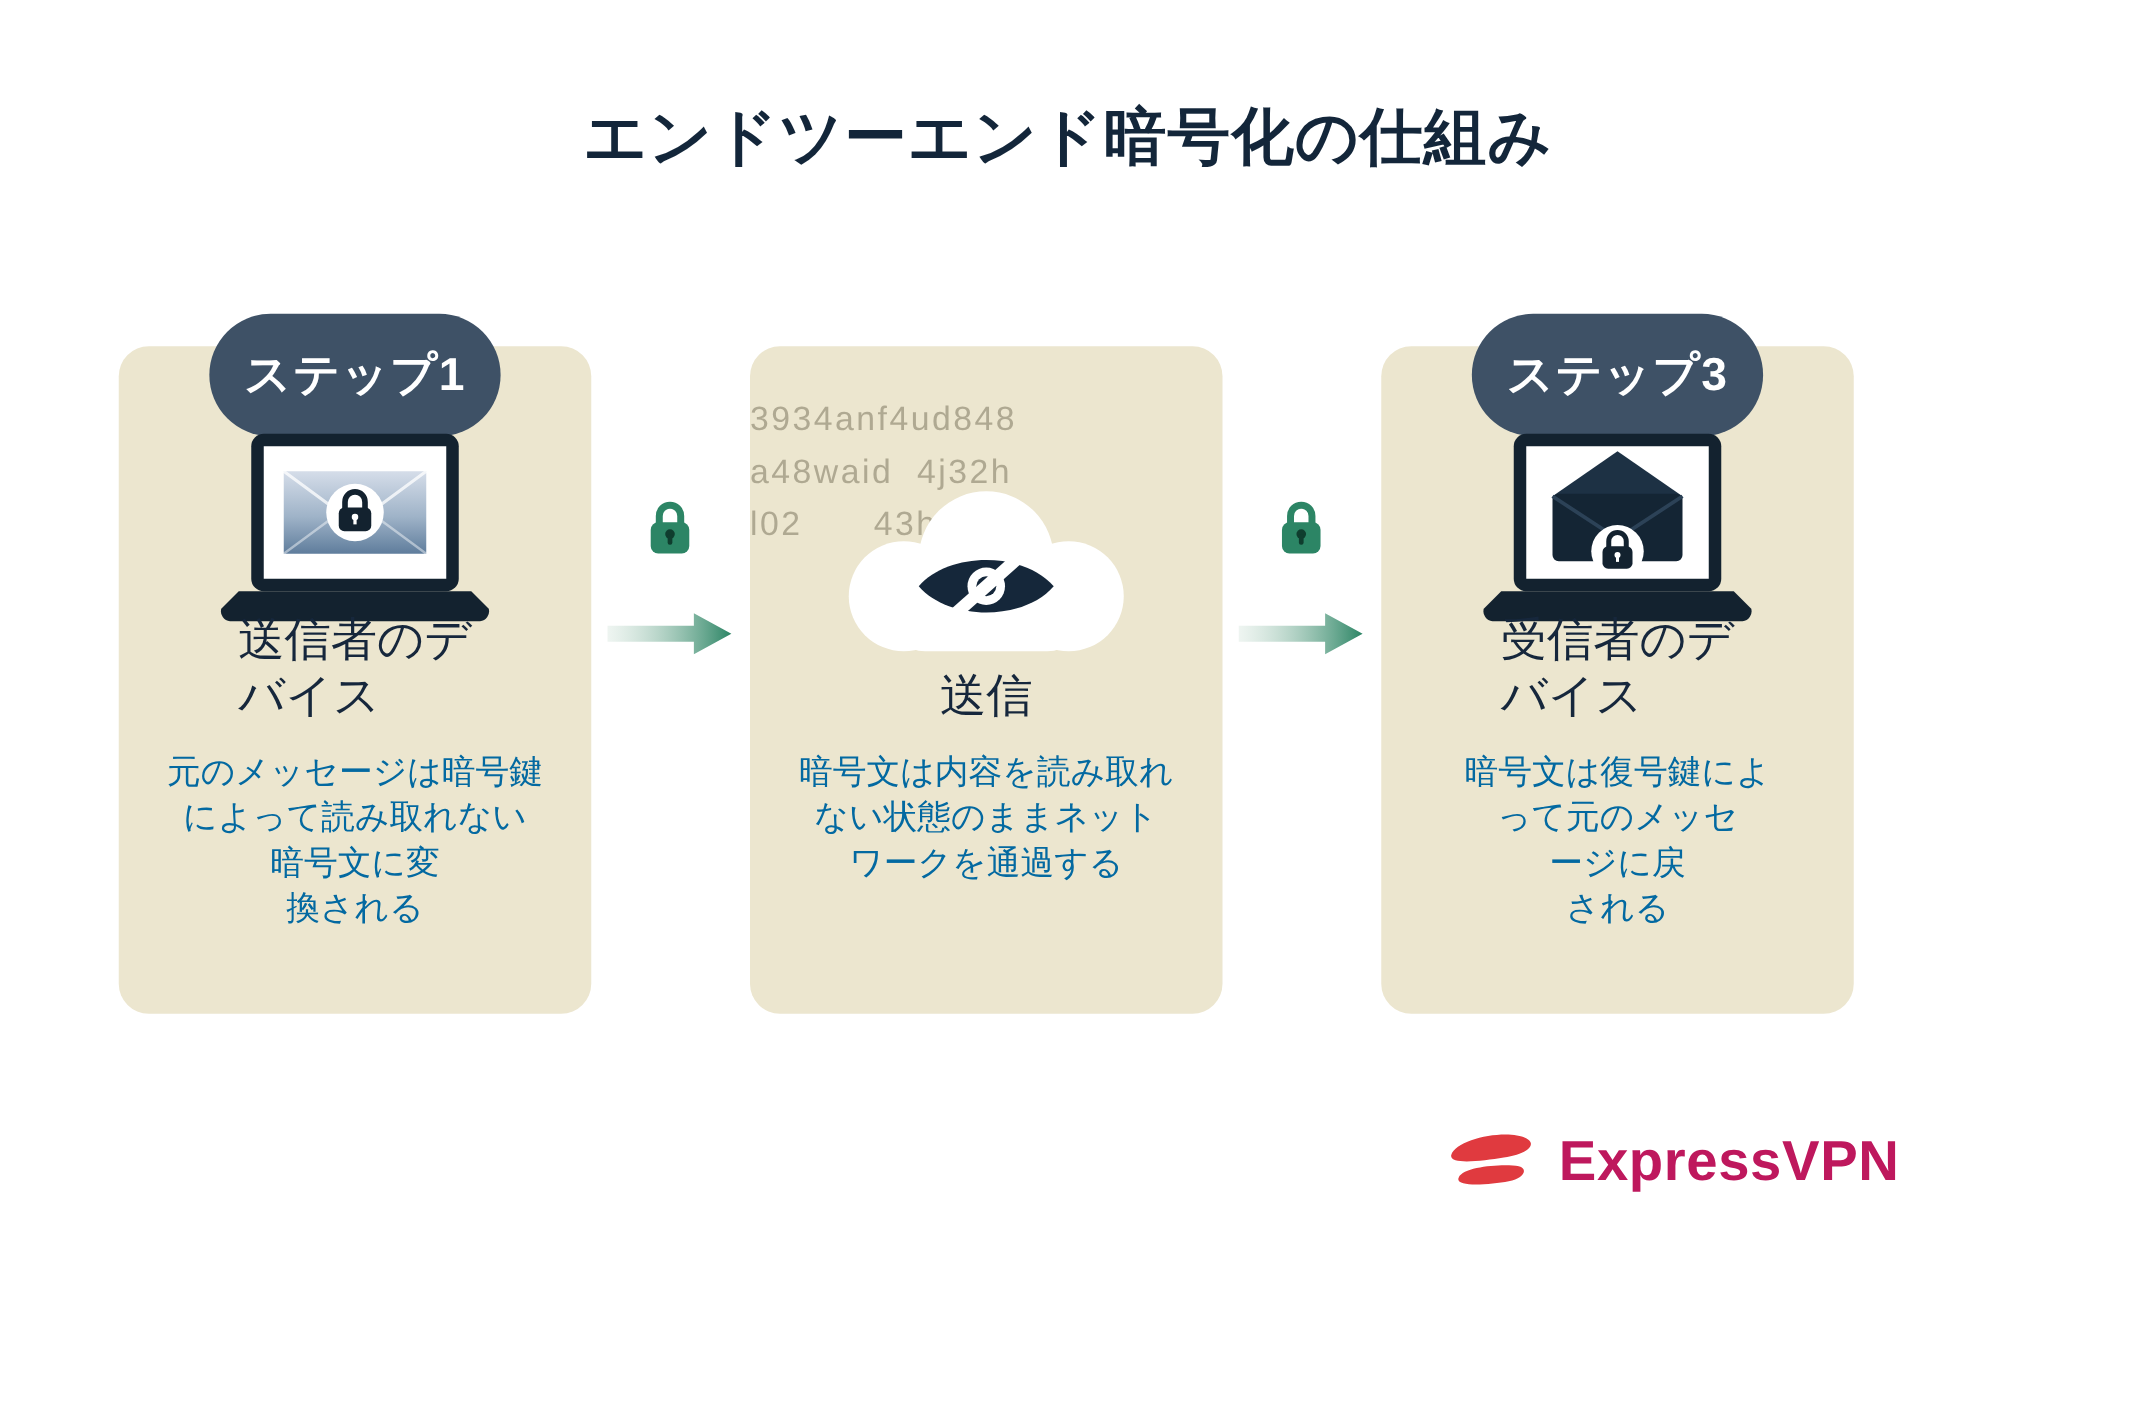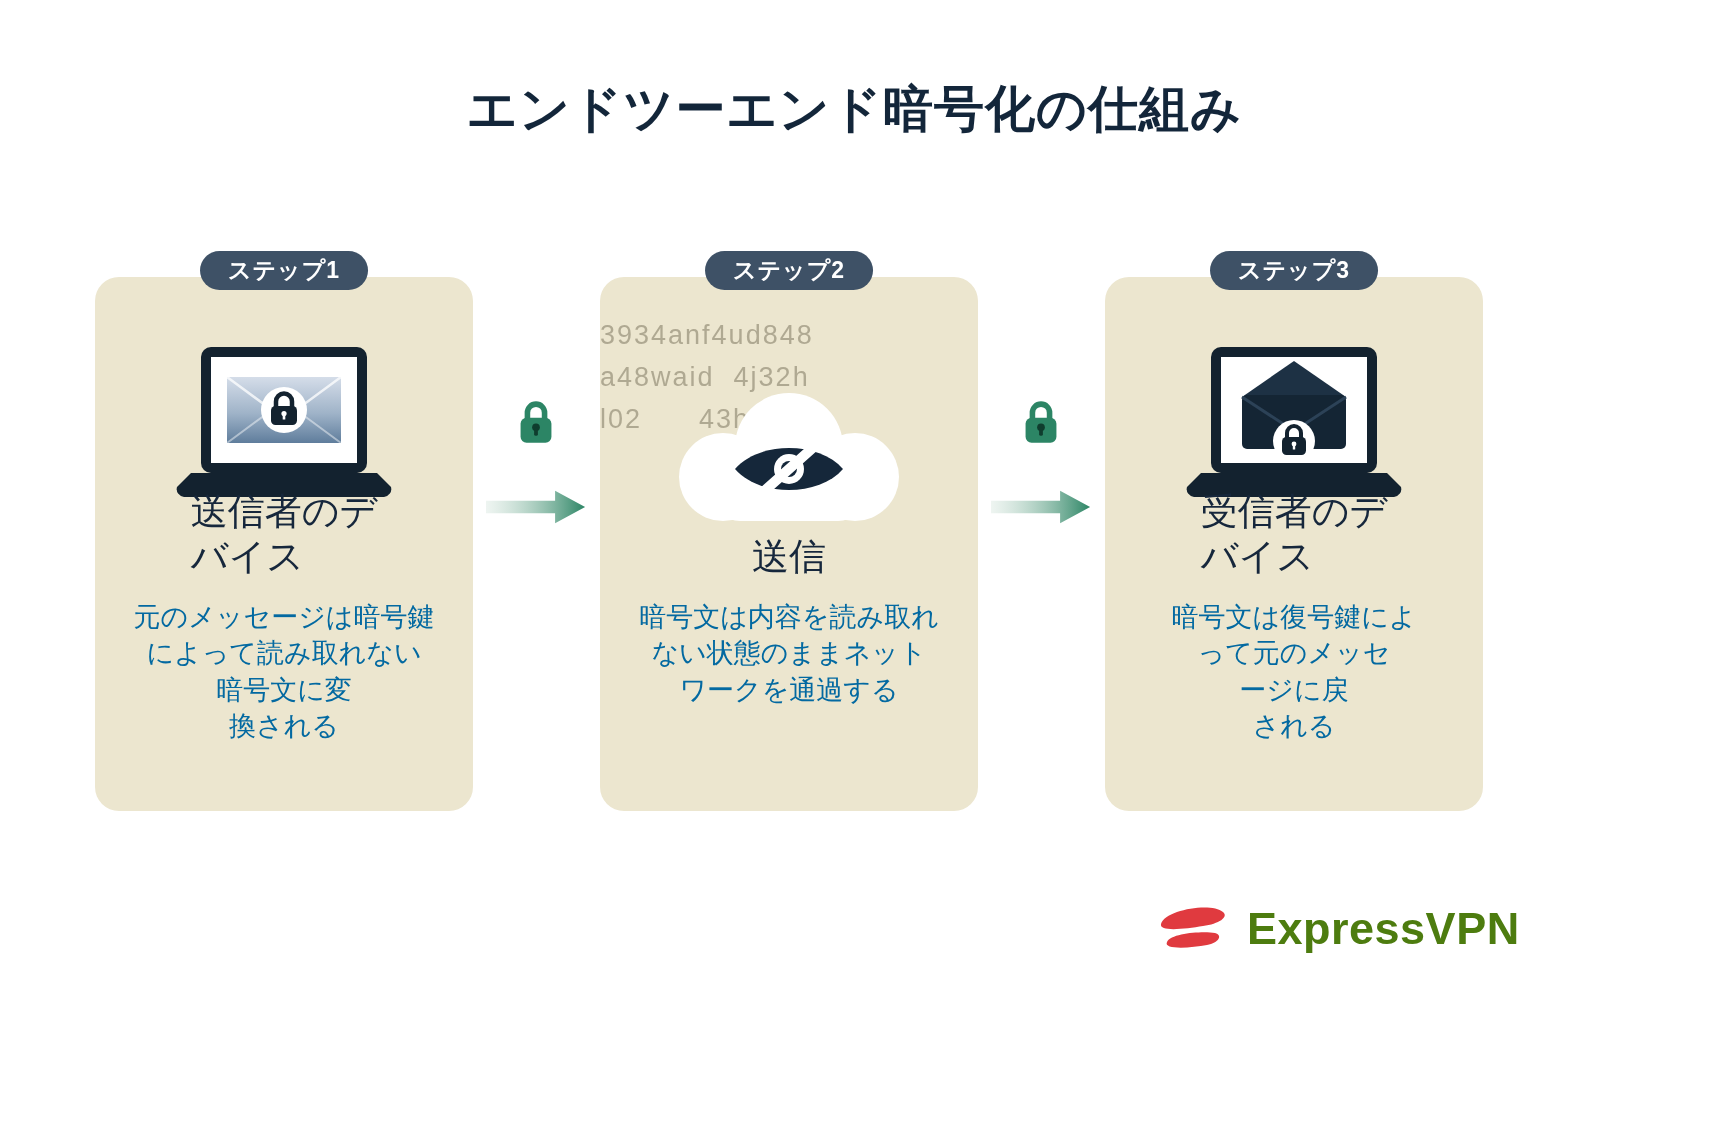--- a/index.html
+++ b/index.html
@@ -38,23 +38,23 @@
   .card2 { left: 600px; }
   .card3 { left: 1105px; }
 
   .badge {
     position: absolute;
     top: -26px;
     left: 50%;
     transform: translateX(-50%);
     background: #3e5166;
     color: #ffffff;
-    font-size: 23px;
+    font-size: 37px;
     font-weight: 700;
-    padding: 4px 28px;
+    padding: 24px 28px;
     border-radius: 999px;
     white-space: nowrap;
     letter-spacing: 1px;
   }
 
   .illus {
     position: absolute;
     top: 66px;
     left: 0;
     width: 100%;
@@ -133,21 +133,21 @@
     left: 1155px;
     top: 898px;
     height: 62px;
     display: flex;
     align-items: center;
     gap: 16px;
   }
   .brand-text {
     font-size: 45px;
     font-weight: 700;
-    color: #4d7c0f;
+    color: #be185d;
     letter-spacing: 0.5px;
   }
 </style>
 </head>
 <body>
 
 <div class="canvas">
 
   <h1 class="title">エンドツーエンド暗号化の仕組み</h1>
 
@@ -204,21 +204,20 @@
         <linearGradient id="ag1" x1="0" y1="0" x2="1" y2="0">
           <stop offset="0" stop-color="#bcd6c8" stop-opacity="0.25"></stop>
           <stop offset="1" stop-color="#2c8565"></stop>
         </linearGradient>
       </defs>
       <path d="M0 15 H76 V4 L109 22 L76 40 V29 H0 Z" fill="url(#ag1)"></path>
     </svg>
   </div>
 
   <section class="card card2">
-    <div class="badge">ステップ2</div>
     <div class="cipher">
       <div>3934anf4ud848</div>
       <div>a48waid  4j32h</div>
       <div>l02      43h</div>
     </div>
     <div class="cloud-wrap">
       <svg width="280" height="150" viewBox="0 0 280 150">
         <g fill="#ffffff">
           <circle cx="74" cy="96" r="44"></circle>
           <circle cx="140" cy="66" r="54"></circle>

